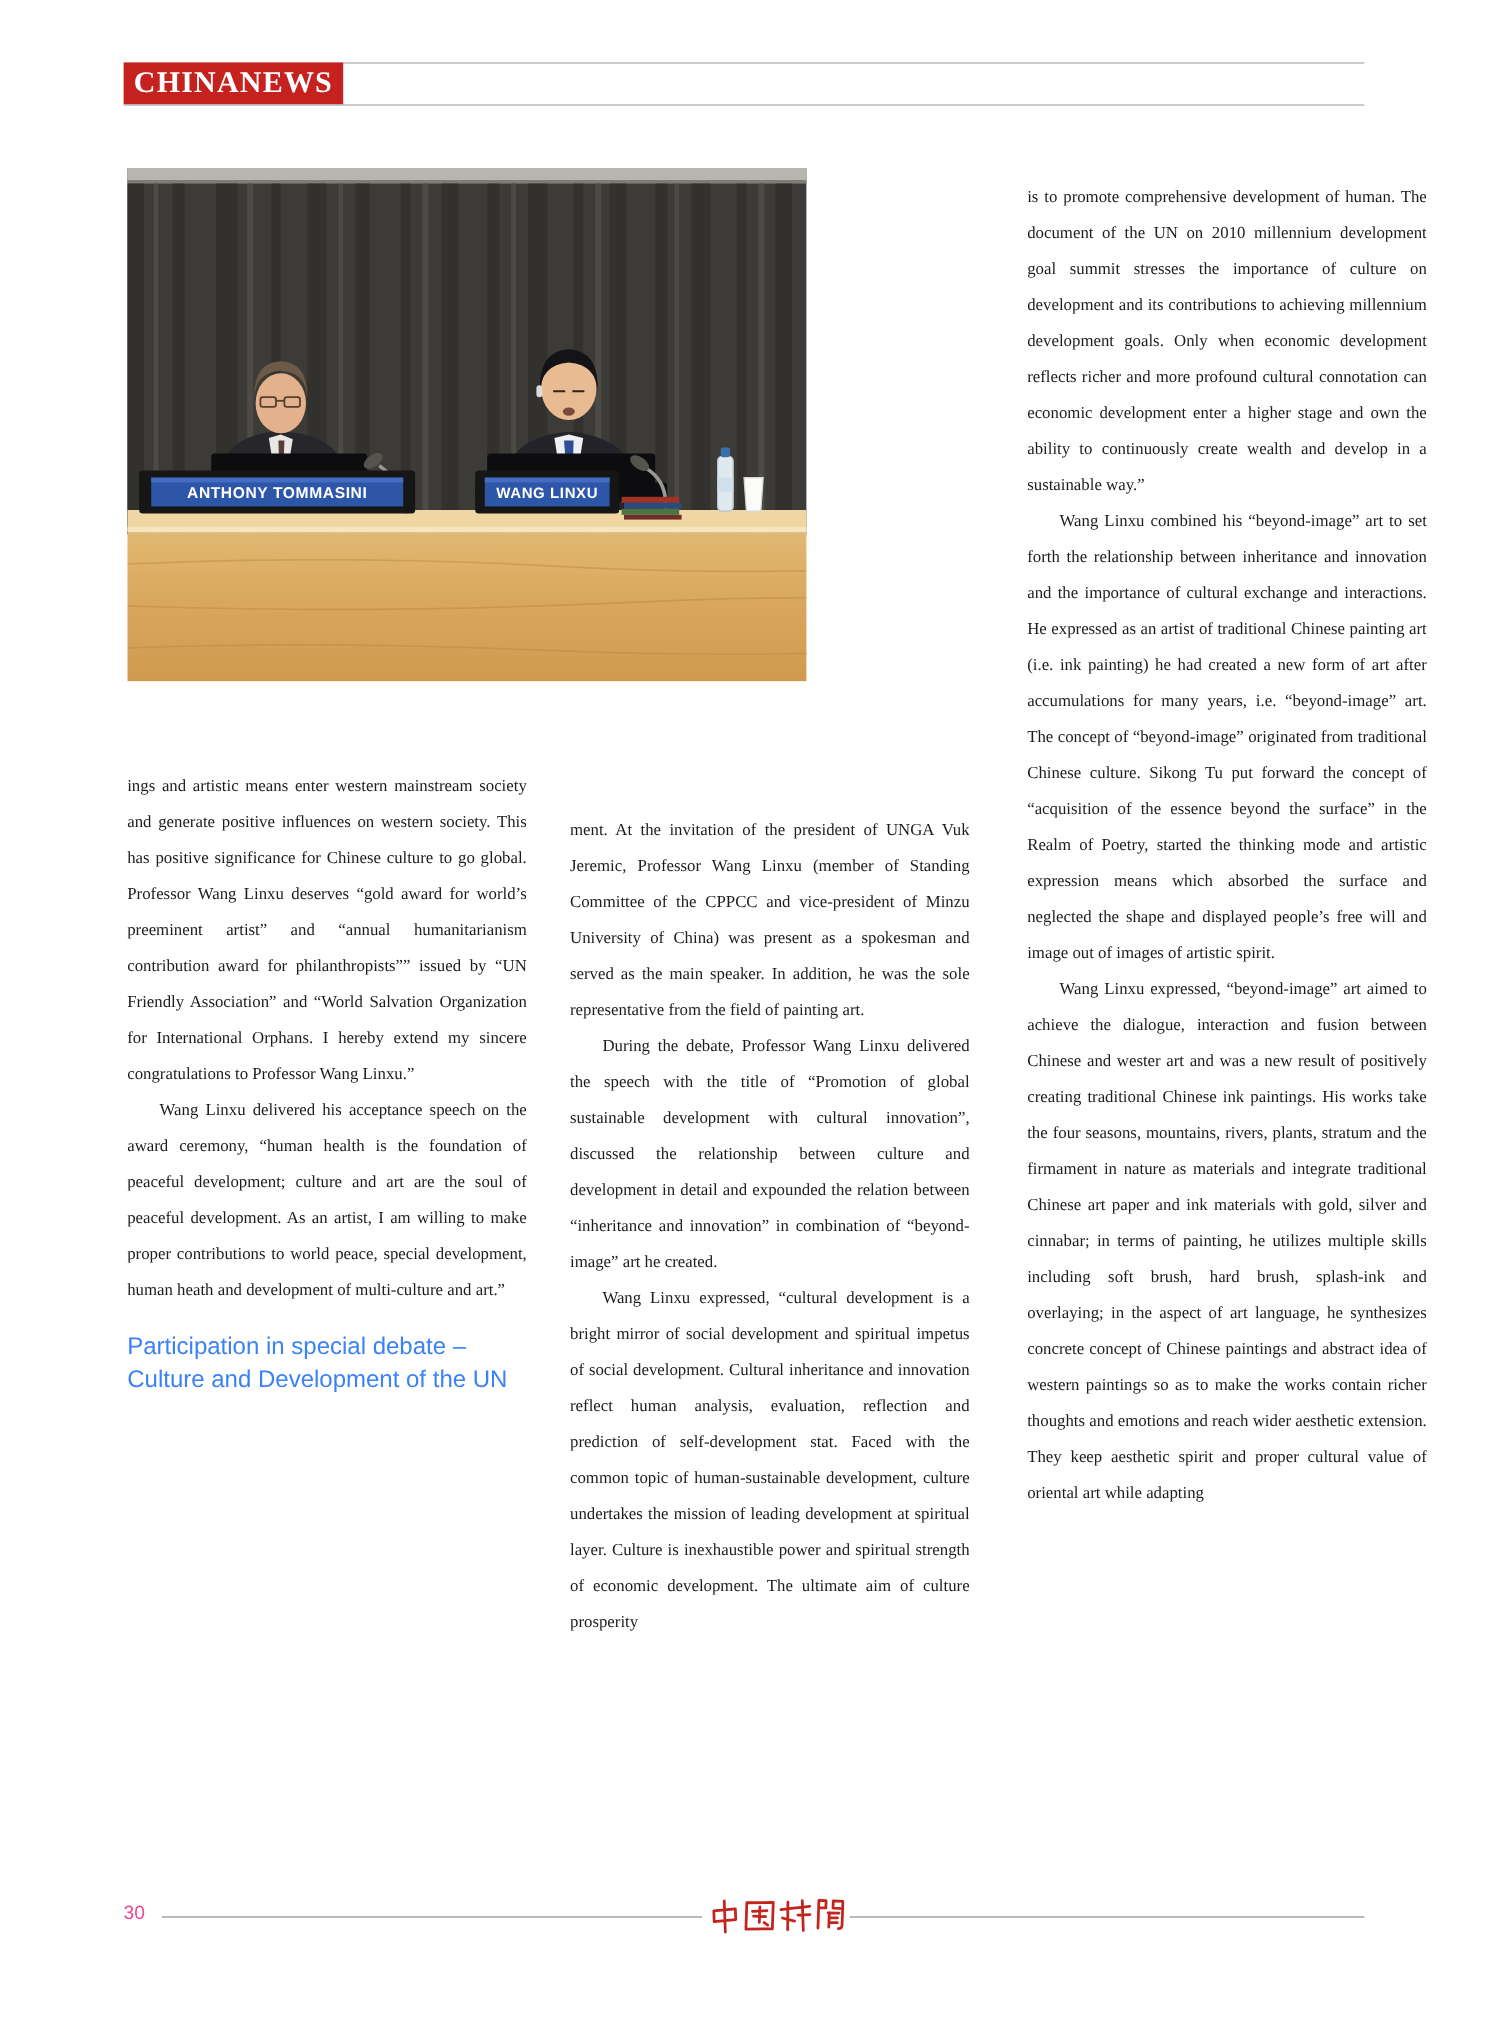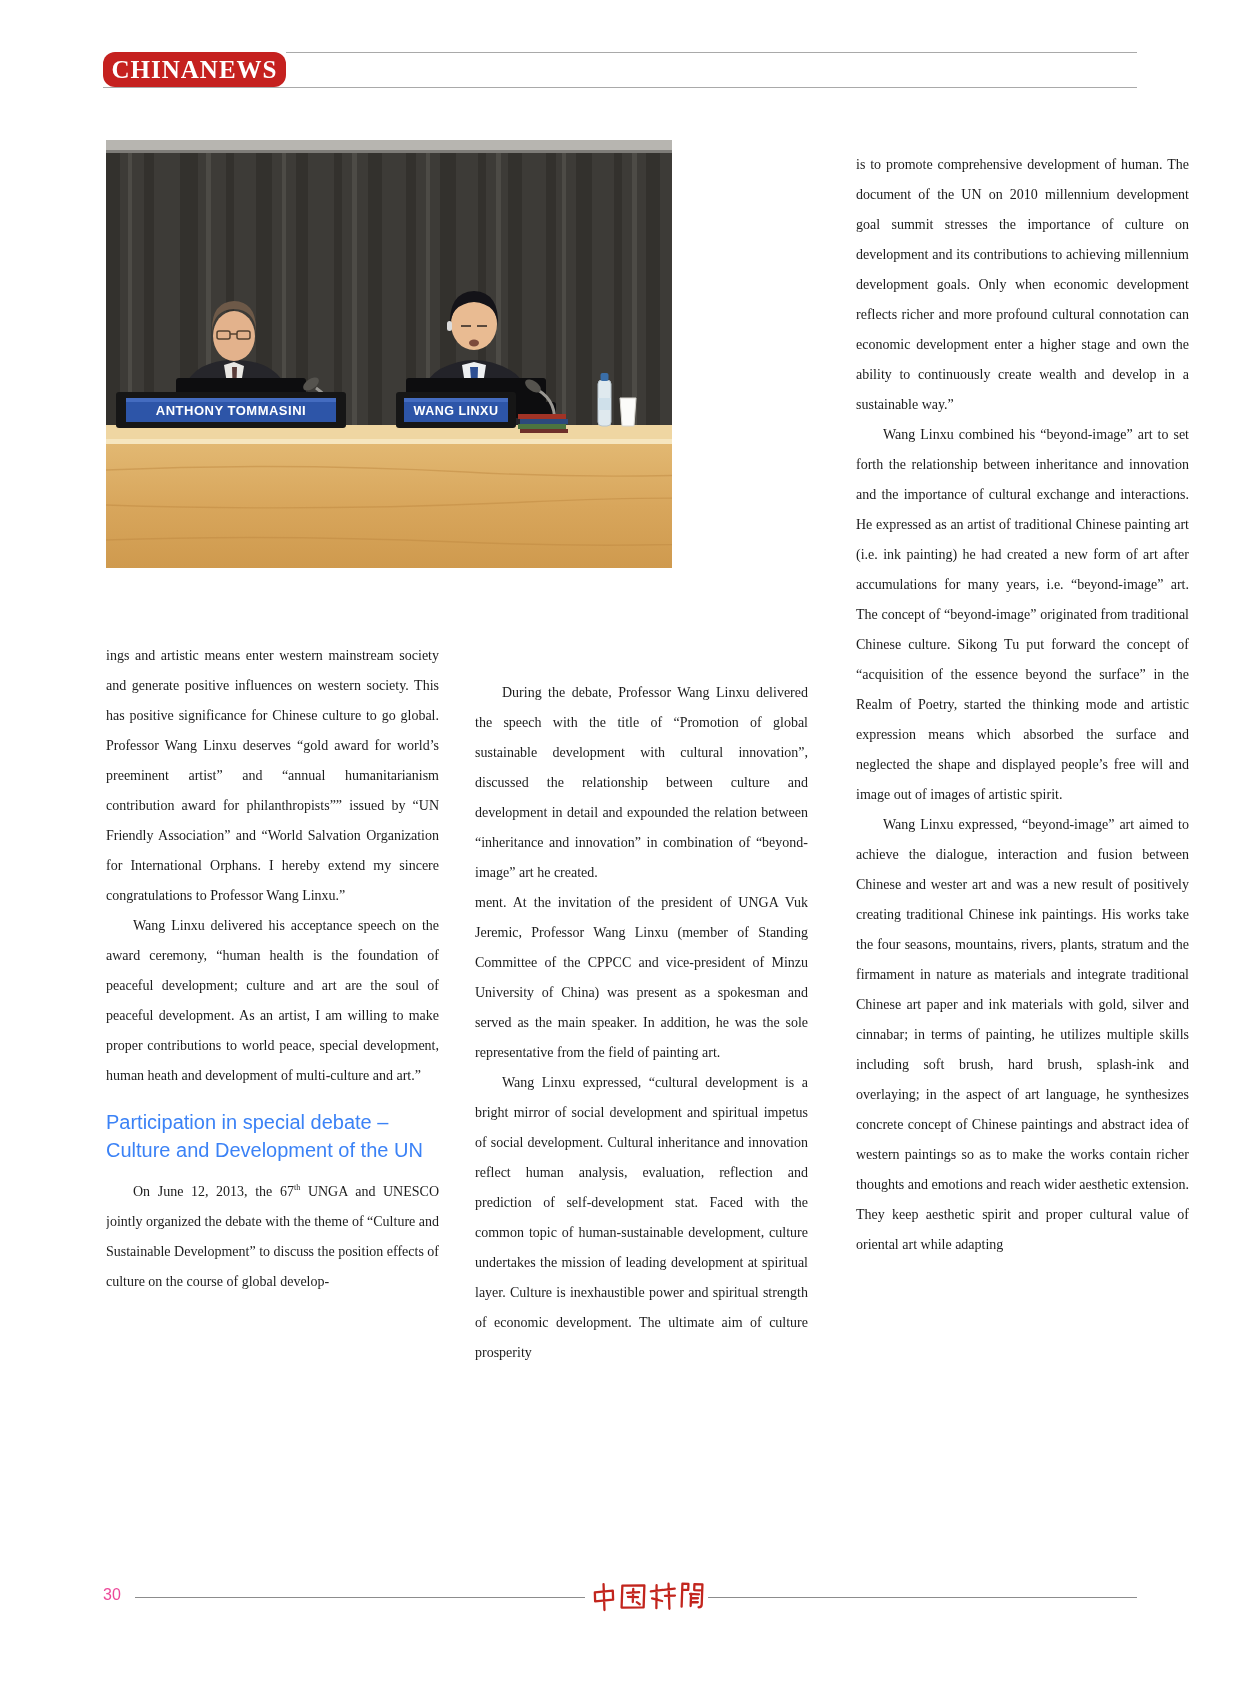--- a/index.html
+++ b/index.html
@@ -4,21 +4,21 @@
 <style>
   html,body{margin:0;padding:0;background:#ffffff;}
   .page{position:relative;width:1240px;height:1683px;background:#fff;overflow:hidden;
         font-family:"Liberation Serif",serif;color:#1d1d1d;}
 
   
   .hline{position:absolute;height:1px;background:#a9a9a9;}
   .hline-top{left:286px;top:52px;width:851px;}
   .hline-bottom{left:103px;top:87px;width:1034px;}
   .brand-box{position:absolute;left:103px;top:52px;width:183px;height:35px;
-             display:flex;align-items:center;justify-content:center;border-radius:12px;}
+             display:flex;align-items:center;justify-content:center;}
   .brand-box span{color:#fff;font-family:"Liberation Serif",serif;font-weight:bold;
                   font-size:25px;letter-spacing:1px;}
 
   
   .photo{position:absolute;left:106px;top:140px;width:566px;height:428px;overflow:hidden;}
   .photo svg{display:block;width:704px;height:428px;}
   .caption{position:absolute;left:106px;top:580px;width:702px;
            font-size:14.5px;line-height:21px;color:#111;}
 
   
@@ -208,25 +208,24 @@
         <rect x="414" y="289" width="48" height="4" fill="#6e2f2a"></rect>
       </g>
     </svg>
   </figure>
 
 
   <section class="col col-left">
       <p class="para">ings and artistic means enter western mainstream society and generate positive influences on western society. This has positive significance for Chinese culture to go global. Professor Wang Linxu deserves “gold award for world’s preeminent artist” and “annual humanitarianism contribution award for philanthropists”” issued by “UN Friendly Association” and “World Salvation Organization for International Orphans. I hereby extend my sincere congratulations to Professor Wang Linxu.”</p>
       <p class="para indent">Wang Linxu delivered his acceptance speech on the award ceremony, “human health is the foundation of peaceful development; culture and art are the soul of peaceful development. As an artist, I am willing to make proper contributions to world peace, special development, human heath and development of multi-culture and art.”</p>
       <h2 class="subhead">Participation in special debate –<br>Culture and Development of the UN</h2>
-      <p class="para indent">On June 12, 2013, the 67<sup>th</sup> UNGA and UNESCO jointly organized the debate with the theme of “Culture and Sustainable Development” to discuss the position effects of culture on the course of global develop-</p>
     </section>
   <section class="col col-middle">
+      <p class="para">ment. At the invitation of the president of UNGA Vuk Jeremic, Professor Wang Linxu (member of Standing Committee of the CPPCC and vice-president of Minzu University of China) was present as a spokesman and served as the main speaker. In addition, he was the sole representative from the field of painting art.</p>
       <p class="para indent">During the debate, Professor Wang Linxu delivered the speech with the title of “Promotion of global sustainable development with cultural innovation”, discussed the relationship between culture and development in detail and expounded the relation between “inheritance and innovation” in combination of “beyond-image” art he created.</p>
-      <p class="para">ment. At the invitation of the president of UNGA Vuk Jeremic, Professor Wang Linxu (member of Standing Committee of the CPPCC and vice-president of Minzu University of China) was present as a spokesman and served as the main speaker. In addition, he was the sole representative from the field of painting art.</p>
       <p class="para indent">Wang Linxu expressed, “cultural development is a bright mirror of social development and spiritual impetus of social development. Cultural inheritance and innovation reflect human analysis, evaluation, reflection and prediction of self-development stat. Faced with the common topic of human-sustainable development, culture undertakes the mission of leading development at spiritual layer. Culture is inexhaustible power and spiritual strength of economic development. The ultimate aim of culture prosperity</p>
     </section>
   <section class="col col-right">
       <p class="para">is to promote comprehensive development of human. The document of the UN on 2010 millennium development goal summit stresses the importance of culture on development and its contributions to achieving millennium development goals. Only when economic development reflects richer and more profound cultural connotation can economic development enter a higher stage and own the ability to continuously create wealth and develop in a sustainable way.”</p>
       <p class="para indent">Wang Linxu combined his “beyond-image” art to set forth the relationship between inheritance and innovation and the importance of cultural exchange and interactions. He expressed as an artist of traditional Chinese painting art (i.e. ink painting) he had created a new form of art after accumulations for many years, i.e. “beyond-image” art. The concept of “beyond-image” originated from traditional Chinese culture. Sikong Tu put forward the concept of “acquisition of the essence beyond the surface” in the Realm of Poetry, started the thinking mode and artistic expression means which absorbed the surface and neglected the shape and displayed people’s free will and image out of images of artistic spirit.</p>
       <p class="para indent">Wang Linxu expressed, “beyond-image” art aimed to achieve the dialogue, interaction and fusion between Chinese and wester art and was a new result of positively creating traditional Chinese ink paintings. His works take the four seasons, mountains, rivers, plants, stratum and the firmament in nature as materials and integrate traditional Chinese art paper and ink materials with gold, silver and cinnabar; in terms of painting, he utilizes multiple skills including soft brush, hard brush, splash-ink and overlaying; in the aspect of art language, he synthesizes concrete concept of Chinese paintings and abstract idea of western paintings so as to make the works contain richer thoughts and emotions and reach wider aesthetic extension. They keep aesthetic spirit and proper cultural value of oriental art while adapting</p>
     </section>
 
   <span class="pageno">30</span>
   <div class="fline fline-1"></div>

